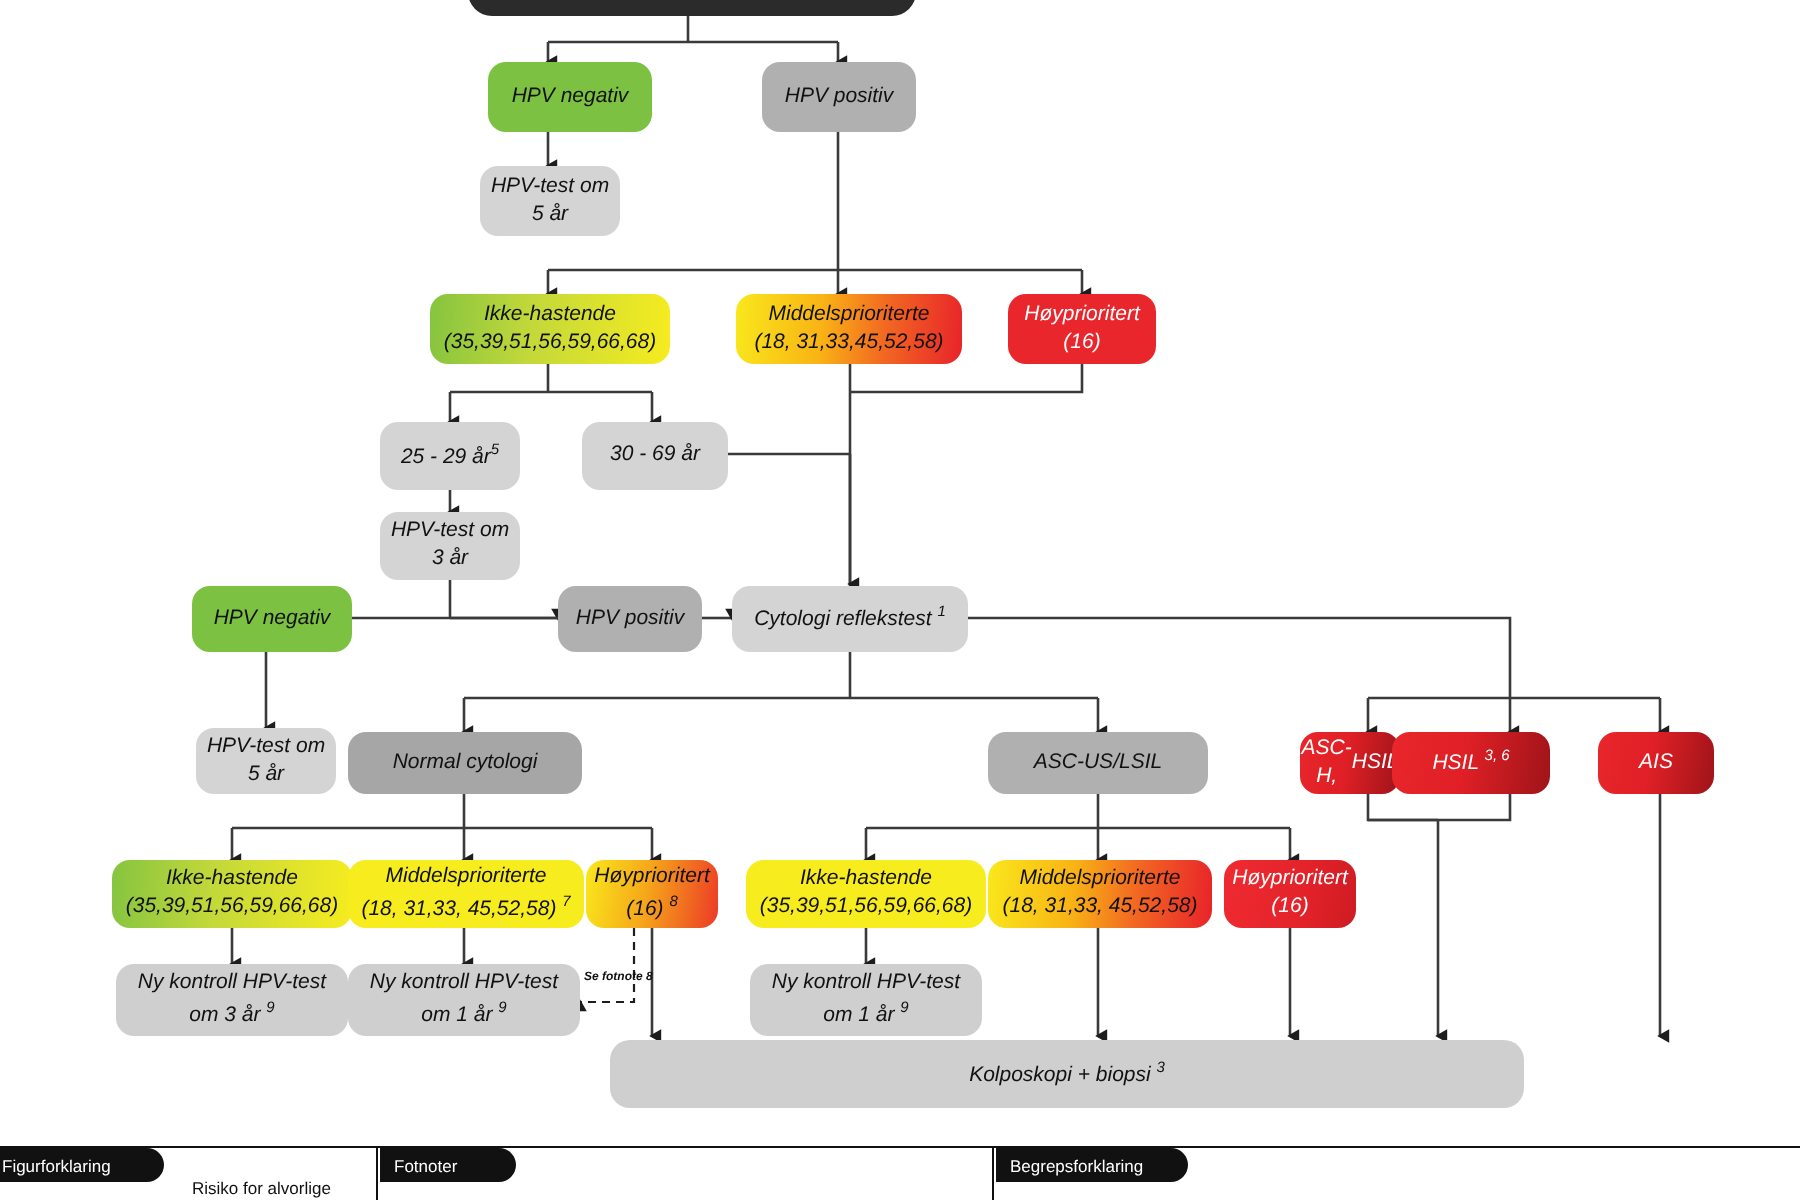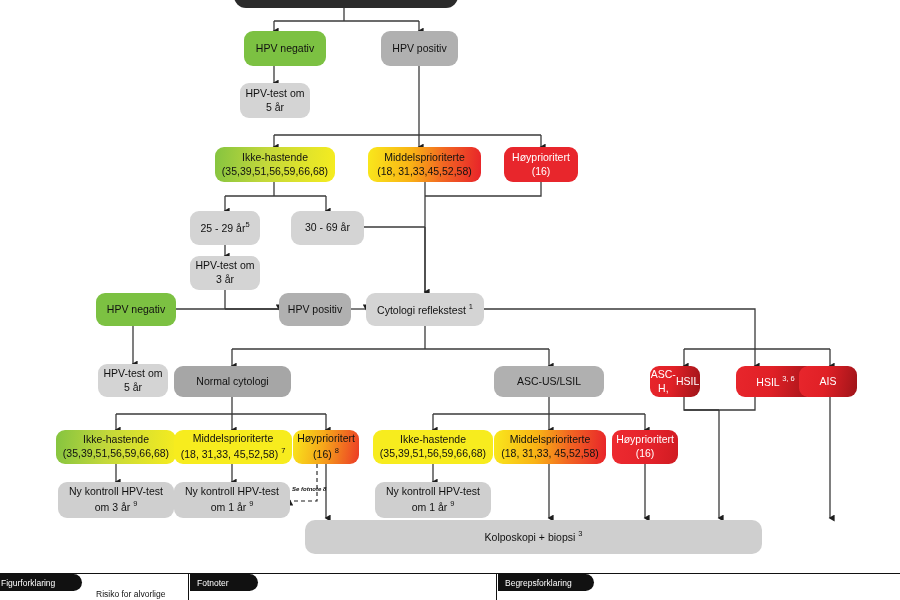--- a/index.html
+++ b/index.html
@@ -16,20 +16,21 @@
   .node {
     position:absolute;
     display:flex; align-items:center; justify-content:center;
     text-align:center;
     border-radius:9px;
     font-size:10.5px;
     line-height:1.32;
     color:#111;
     padding:6px 5px;
     z-index:3;
+    font-style:italic;
   }
   .node .txt { display:block; width:100%; }
   .node sup { font-size:7.5px; vertical-align:super; }
 
   .n-black { background:#2b2b2b; color:#fff; border-radius:12px; }
   .n-green { background:#7cc142; }
   .n-gray  { background:#b0b0b0; }
   .n-graymid { background:#a6a6a6; }
   .n-lightgray { background:#d4d4d4; }
   .n-lightgray2 { background:#cfcfcf; }
@@ -225,21 +226,21 @@
 
   <div class="node n-gray" style="left:494px;top:366px;width:110px;height:31px;">
     <span class="txt">ASC-US/LSIL</span>
   </div>
 
   <div class="node n-red" style="left:650px;top:366px;width:50px;height:31px;flex-direction:row;">
     <span>ASC-H,</span>
     <span>HSIL</span>
   </div>
 
-  <div class="node n-red" style="left:696px;top:366px;width:79px;height:31px;margin-left:40px;">
+  <div class="node n-red" style="left:696px;top:366px;width:79px;height:31px;">
     <span class="txt"><span>HSIL</span> <sup>3, 6</sup></span>
   </div>
 
   <div class="node n-red" style="left:799px;top:366px;width:58px;height:31px;">
     <span class="txt">AIS</span>
   </div>
 
   <div class="node n-gyel" style="left:56px;top:430px;width:120px;height:34px;flex-direction:column;">
     <span>Ikke-hastende</span>
     <span>(35,39,51,56,59,66,68)</span>

